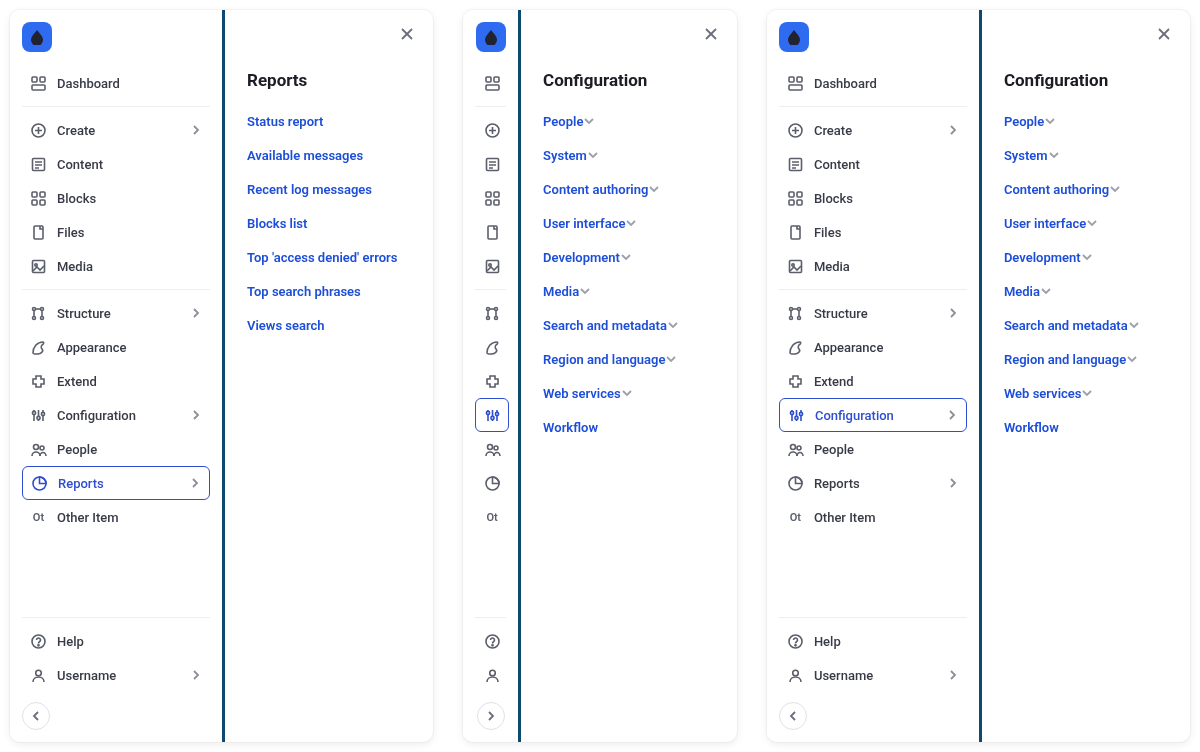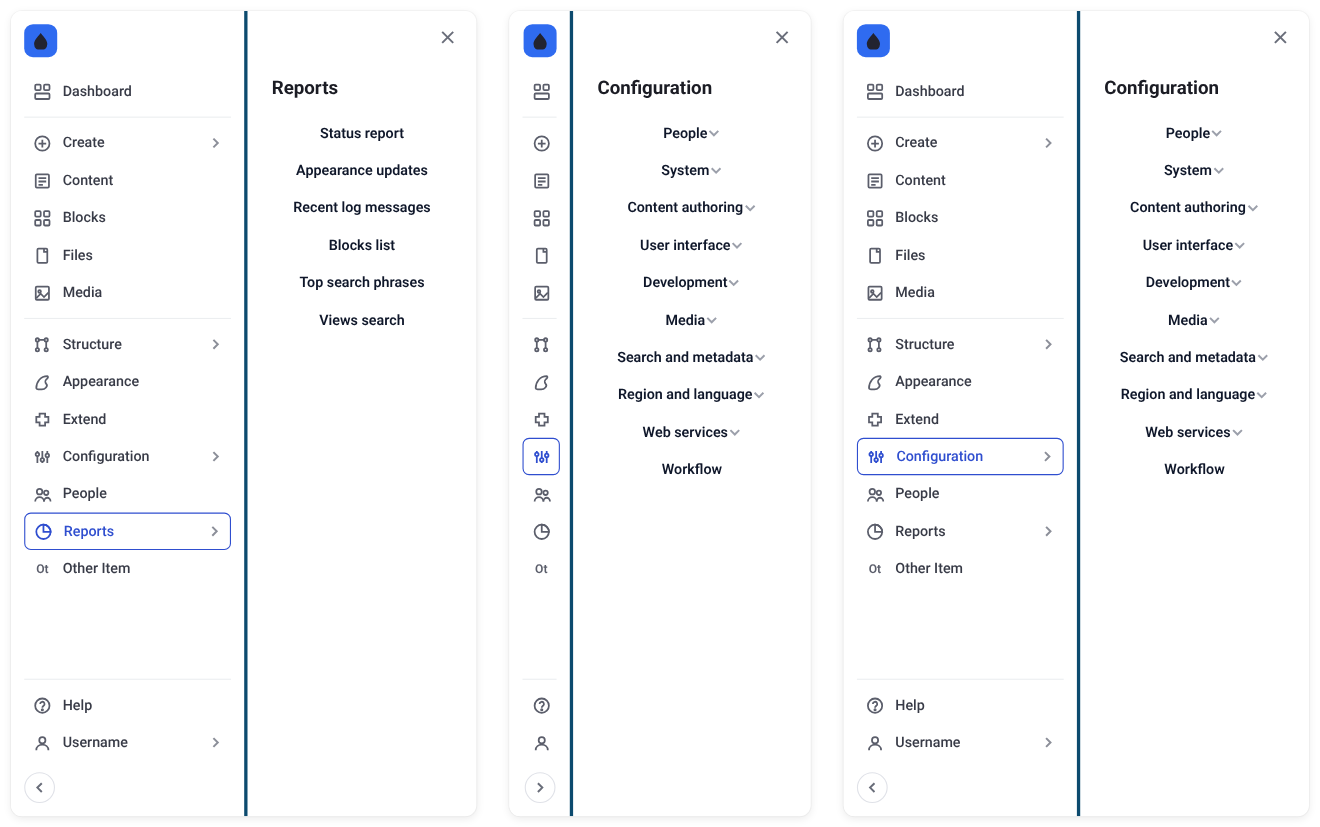--- a/index.html
+++ b/index.html
@@ -102,25 +102,25 @@
   }
   .close-btn svg { width:14px; height:14px; stroke:currentColor; stroke-width:1.8; fill:none; }
   .secondary h2 {
     font-size: 17px;
     font-weight: 700;
     margin: 42px 0 14px 0;
     color:#1b1c24;
   }
   .sec-list { list-style:none; margin:0; padding:0; }
   .sec-item {
-    display:flex; align-items:center; justify-content:center;
+    display:flex; align-items:center; justify-content:flex-start;
     height: 34px;
     font-weight: 600;
     font-size: 13px;
-    color:#0f172a;
+    color:#1d4ed8;
     cursor:pointer;
   }
   .sec-item .chev { width:12px; height:12px; color:#9ca0ab; }
   .sec-item .chev svg { width:12px; height:12px; stroke:currentColor; fill:none; stroke-width:1.8; }
 </style>
 </head>
 <body>
 
 <svg width="0" height="0" style="position:absolute">
   <defs>
@@ -372,27 +372,30 @@
         <svg viewBox="0 0 14 14">
           <use href="#i-x"></use>
         </svg>
       </div>
     <h2>Reports</h2>
     <ul class="sec-list" id="reports-list">
         <li class="sec-item">
           <span>Status report</span>
         </li>
         <li class="sec-item">
-          <span>Appearance updates</span>
+          <span>Available messages</span>
         </li>
         <li class="sec-item">
           <span>Recent log messages</span>
         </li>
         <li class="sec-item">
           <span>Blocks list</span>
+        </li>
+        <li class="sec-item">
+          <span>Top 'access denied' errors</span>
         </li>
         <li class="sec-item">
           <span>Top search phrases</span>
         </li>
         <li class="sec-item">
           <span>Views search</span>
         </li>
       </ul>
   </div>
 </div>

